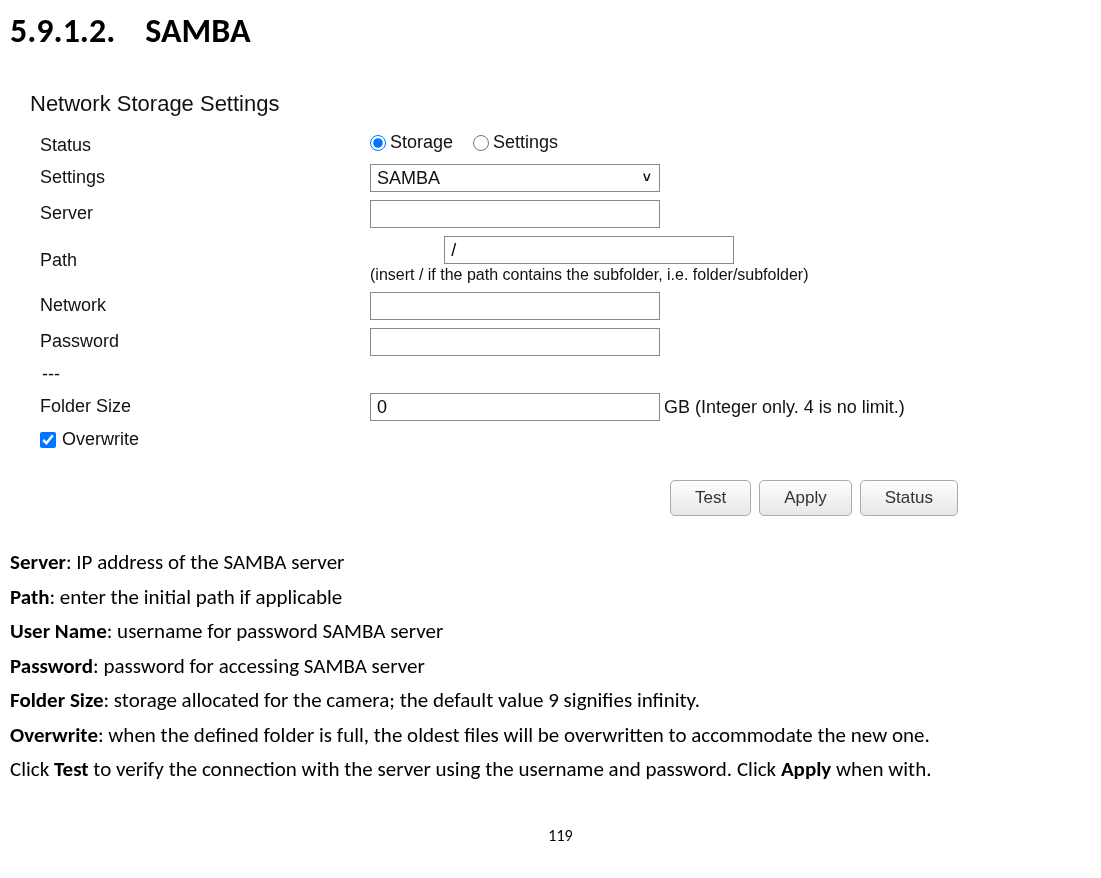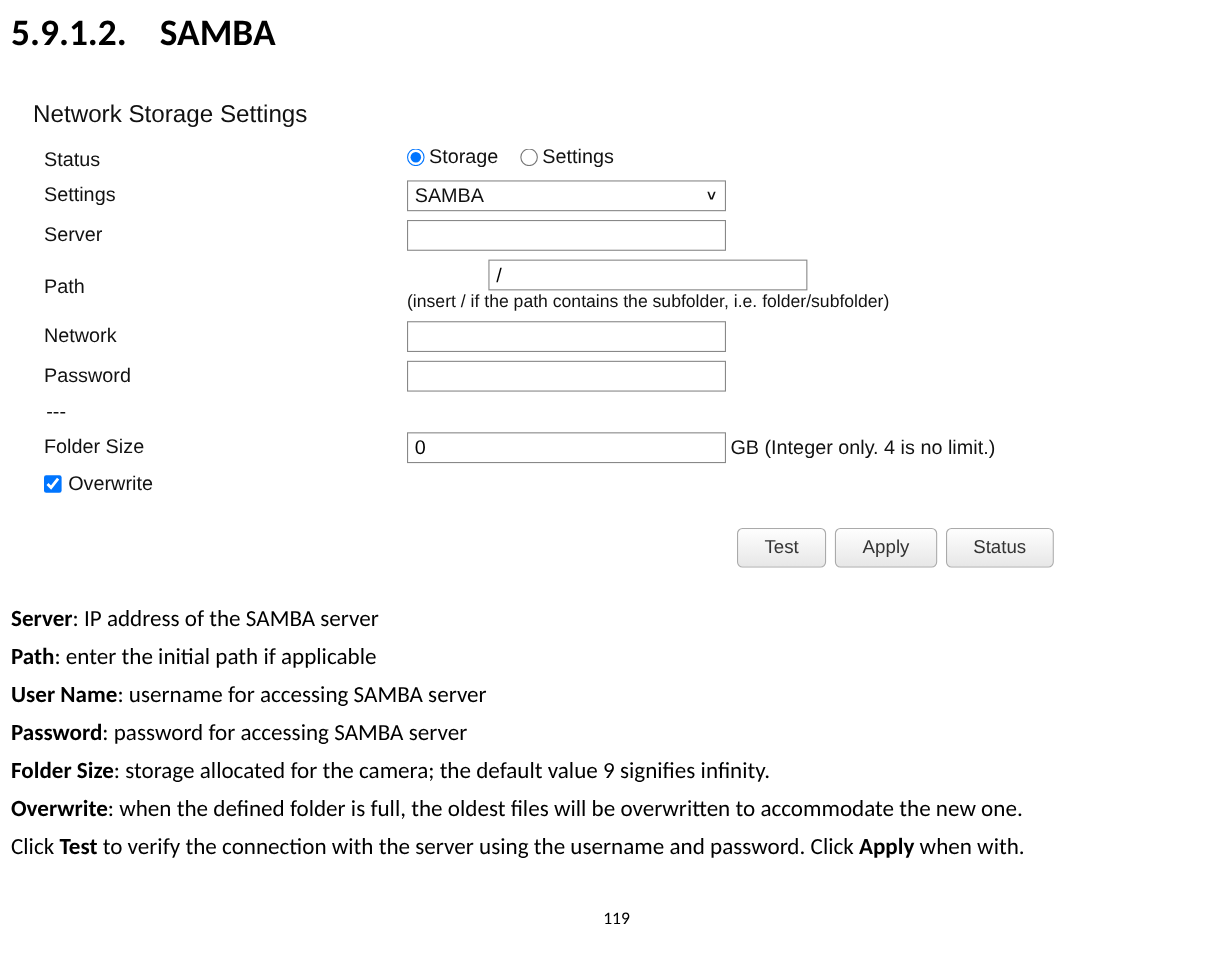--- a/index.html
+++ b/index.html
@@ -226,21 +226,21 @@
   <div class="button-row">
     <button class="btn">Test</button>
     <button class="btn">Apply</button>
     <button class="btn">Status</button>
   </div>
 </div>
 
 <div class="descriptions">
   <p><span class="term">Server</span><span>: IP address of the SAMBA server</span></p>
   <p><span class="term">Path</span><span>: enter the initial path if applicable</span></p>
-  <p><span class="term">User Name</span><span>: username for accessing SAMBA server</span></p>
+  <p><span class="term">User Name</span><span>: username for password SAMBA server</span></p>
   <p><span class="term">Password</span><span>: password for accessing SAMBA server</span></p>
   <p><span class="term">Folder Size</span><span>: storage allocated for the camera; the default value 9 signifies infinity.</span></p>
   <p><span class="term">Overwrite</span><span>: when the defined folder is full, the oldest files will be overwritten to accommodate the new one.</span></p>
   <p>
     <span>Click </span><span class="term">Test</span><span> to verify the connection with the server using the username and password. Click </span><span class="term">Apply</span><span> when with.</span>
   </p>
 </div>
 
 <div class="page-number">119</div>
 

